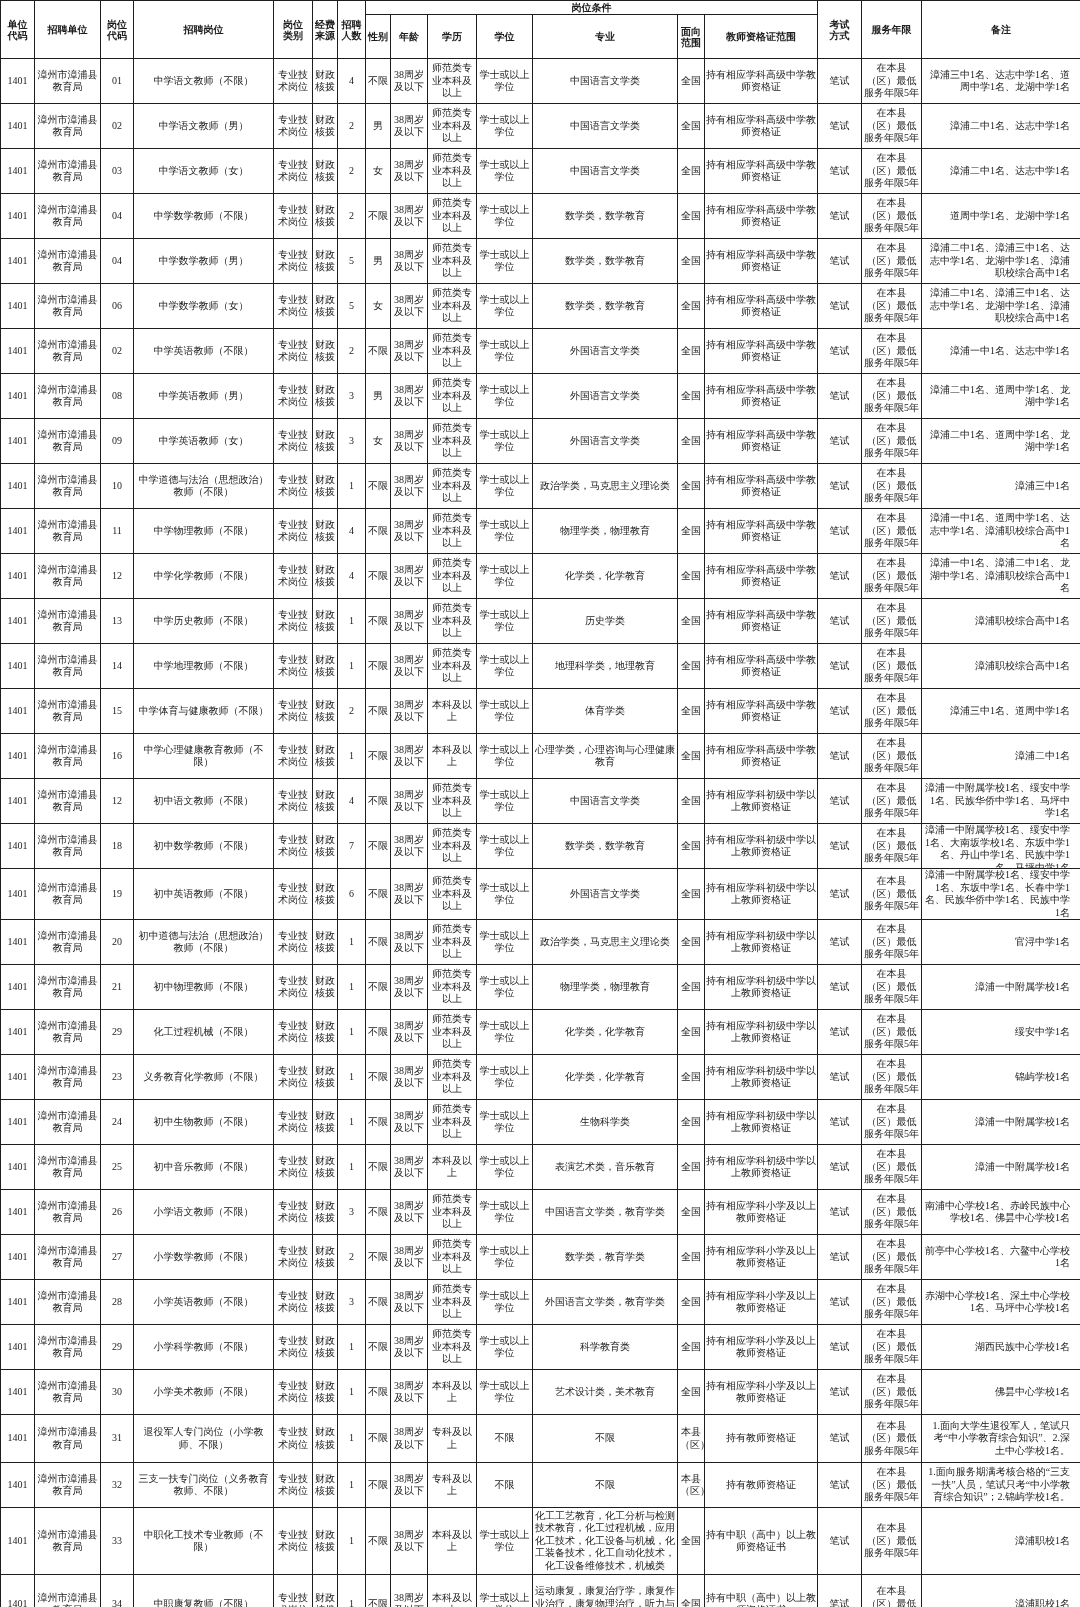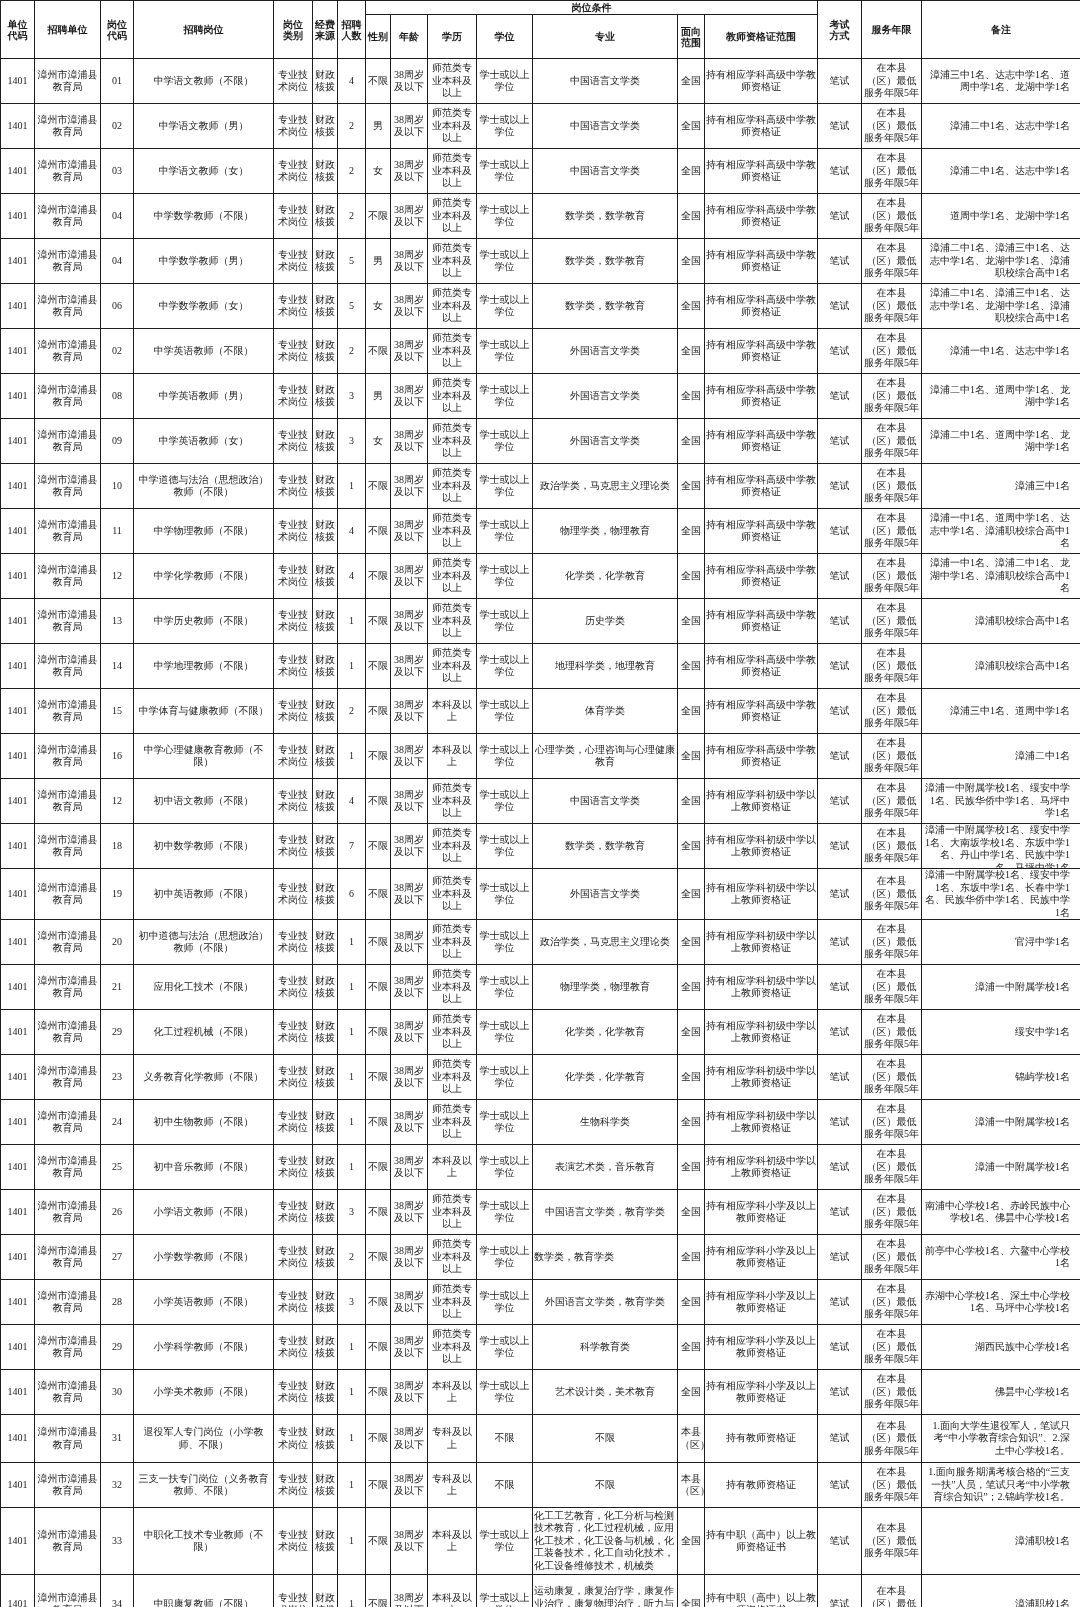--- a/index.html
+++ b/index.html
@@ -18,21 +18,21 @@
 tbody tr{height:45px}
 tbody tr:nth-child(31){height:48px}
 tbody tr:nth-child(33){height:67px}
 tbody tr:nth-child(34){height:59px}
 tbody td:nth-child(2){padding:0 1px}
 tbody td:nth-child(11){padding:0 1px}
 tbody td:nth-child(12){padding:0 1px}
 tbody td:nth-child(14){padding:0}
 tbody td:nth-child(16){padding:0}
 tbody td:nth-child(17){padding:0 10px 0 3px;text-align:right}
-td.l{text-align:left}
+td.l{text-align:center}
 .clip{max-height:44px;overflow:hidden}
 </style>
 </head>
 <body>
 
 <table>
 <colgroup>
 <col style="width:34px">
       <col style="width:66px">
       <col style="width:33px">
@@ -476,21 +476,21 @@
 <td>持有相应学科初级中学以上教师资格证</td>
 <td>笔试</td>
 <td>在本县（区）最低服务年限5年</td>
 <td>官浔中学1名</td>
 </tr>
 
 <tr>
 <td>1401</td>
 <td>漳州市漳浦县教育局</td>
 <td>21</td>
-<td>应用化工技术（不限）</td>
+<td>初中物理教师（不限）</td>
 <td>专业技术岗位</td>
 <td>财政核拨</td>
 <td>1</td>
 <td>不限</td>
 <td>38周岁及以下</td>
 <td>师范类专业本科及以上</td>
 <td>学士或以上学位</td>
 <td>物理学类，物理教育</td>
 <td>全国</td>
 <td>持有相应学科初级中学以上教师资格证</td>

